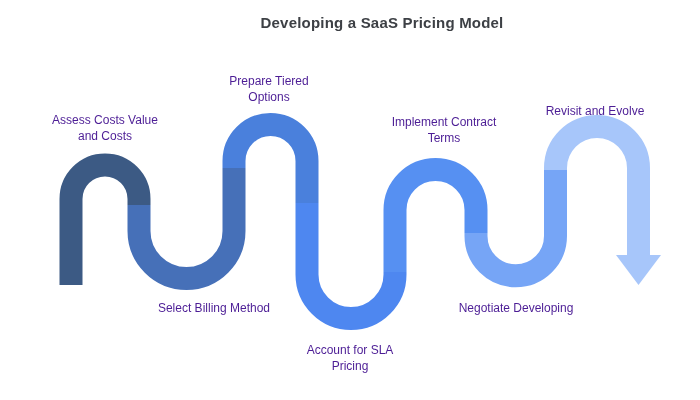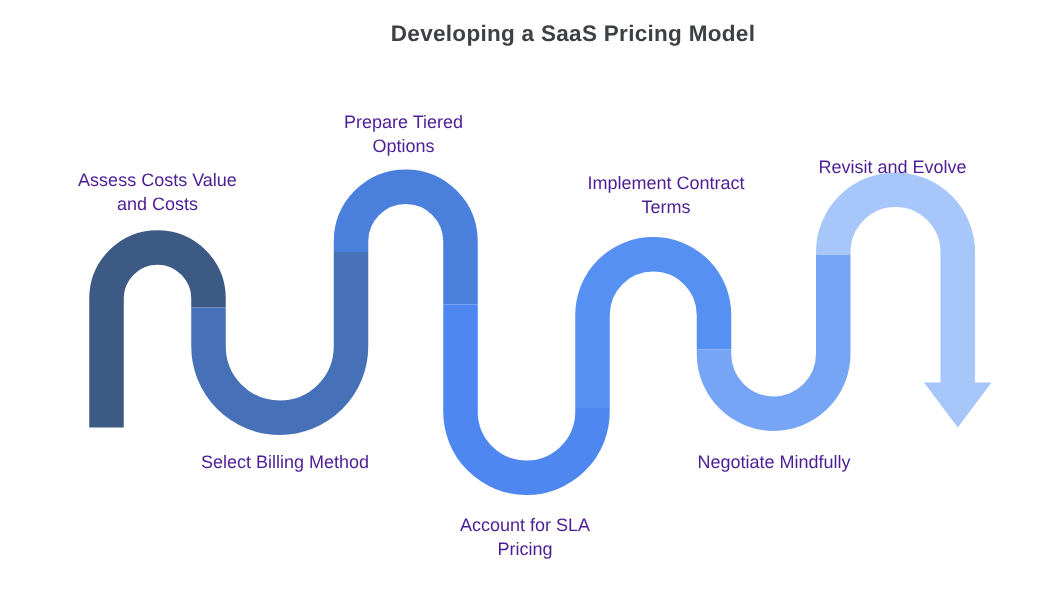--- a/index.html
+++ b/index.html
@@ -18,21 +18,21 @@
   }
   .flow-svg{position:absolute;top:0;left:0;}
   .flow-svg path{fill:none;stroke-width:23;stroke-linecap:butt;}
   .step-label{
     position:absolute;
     text-align:center;
     font-size:12px;font-weight:500;
     color:#4c1d95;line-height:16px;
   }
   .lbl-1{left:49px; top:112px;width:112px;}
-  .lbl-2{left:110px;top:300px;width:160px;}
+  .lbl-2{left:110px;top:300px;width:160px;text-align:right;}
   .lbl-3{left:219px;top:73px; width:100px;}
   .lbl-4{left:300px;top:342px;width:100px;}
   .lbl-5{left:384px;top:114px;width:120px;}
   .lbl-6{left:436px;top:300px;width:160px;}
   .lbl-7{left:525px;top:91px; width:140px;margin-top:12px;}
 </style>
 </head>
 <body>
 
 <div class="canvas">
@@ -56,16 +56,16 @@
     <path d="M 555.5 170 L 555.5 168 A 41.5 41.5 0 0 1 638.5 168 L 638.5 258" stroke="#A7C6FA"></path>
 
     <polygon points="616,255 661,255 638.5,285" fill="#A7C6FA"></polygon>
   </svg>
 
   <div class="step-label lbl-1">Assess Costs Value and Costs</div>
   <div class="step-label lbl-2">Select Billing Method</div>
   <div class="step-label lbl-3">Prepare Tiered Options</div>
   <div class="step-label lbl-4">Account for SLA Pricing</div>
   <div class="step-label lbl-5">Implement Contract Terms</div>
-  <div class="step-label lbl-6">Negotiate Mindfully</div>
+  <div class="step-label lbl-6">Negotiate Developing</div>
   <div class="step-label lbl-7">Revisit and Evolve</div>
 
 </div>
 
 </body></html>

